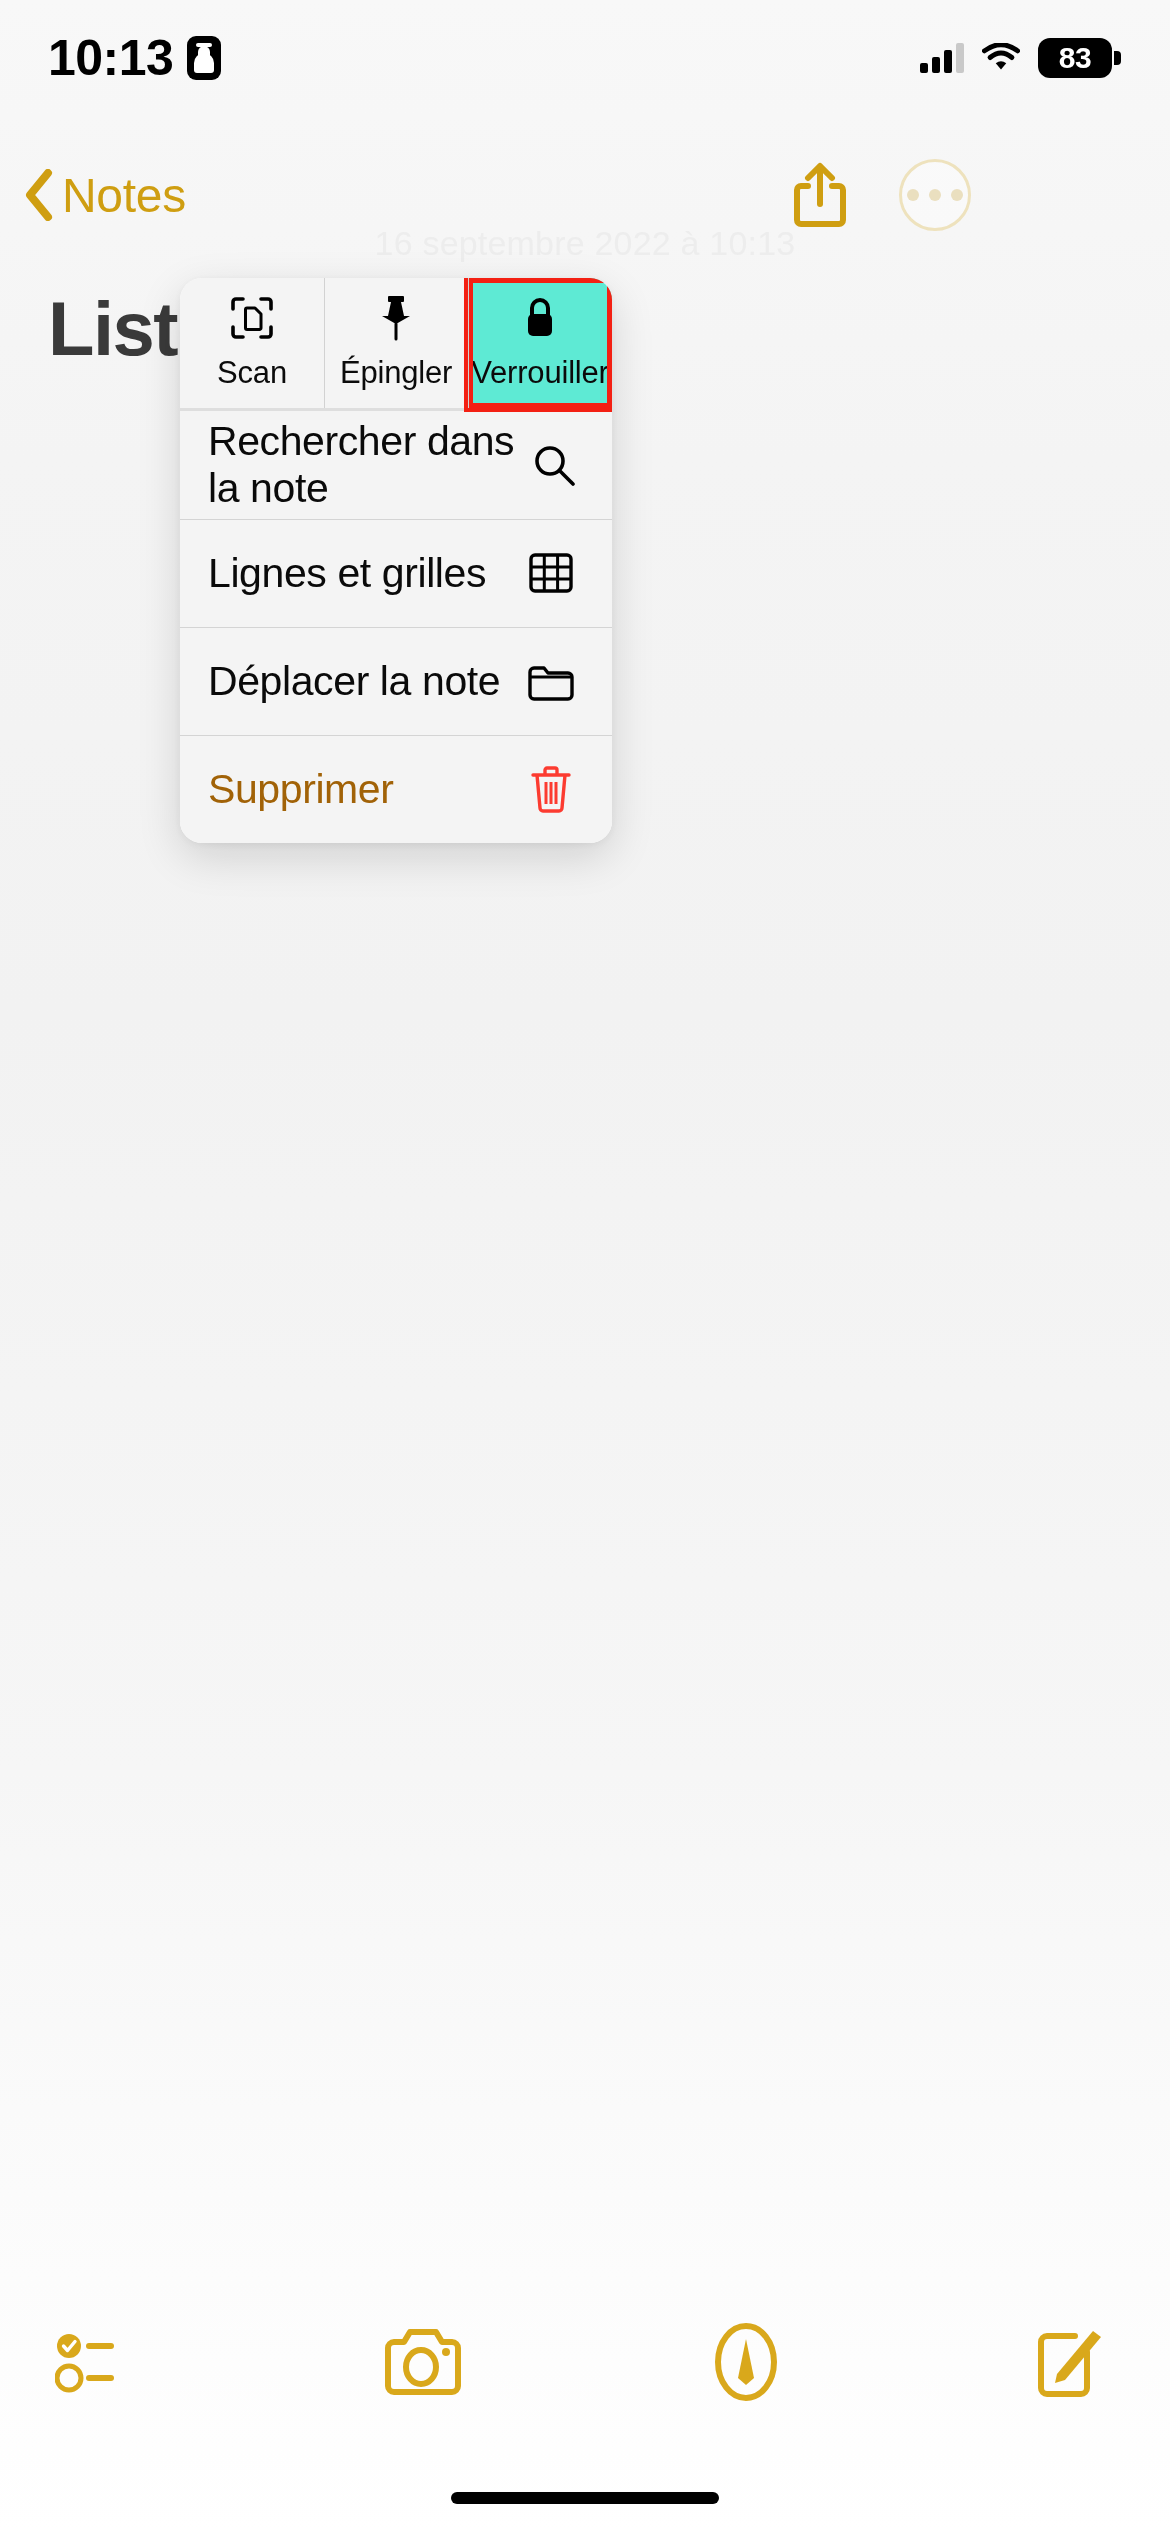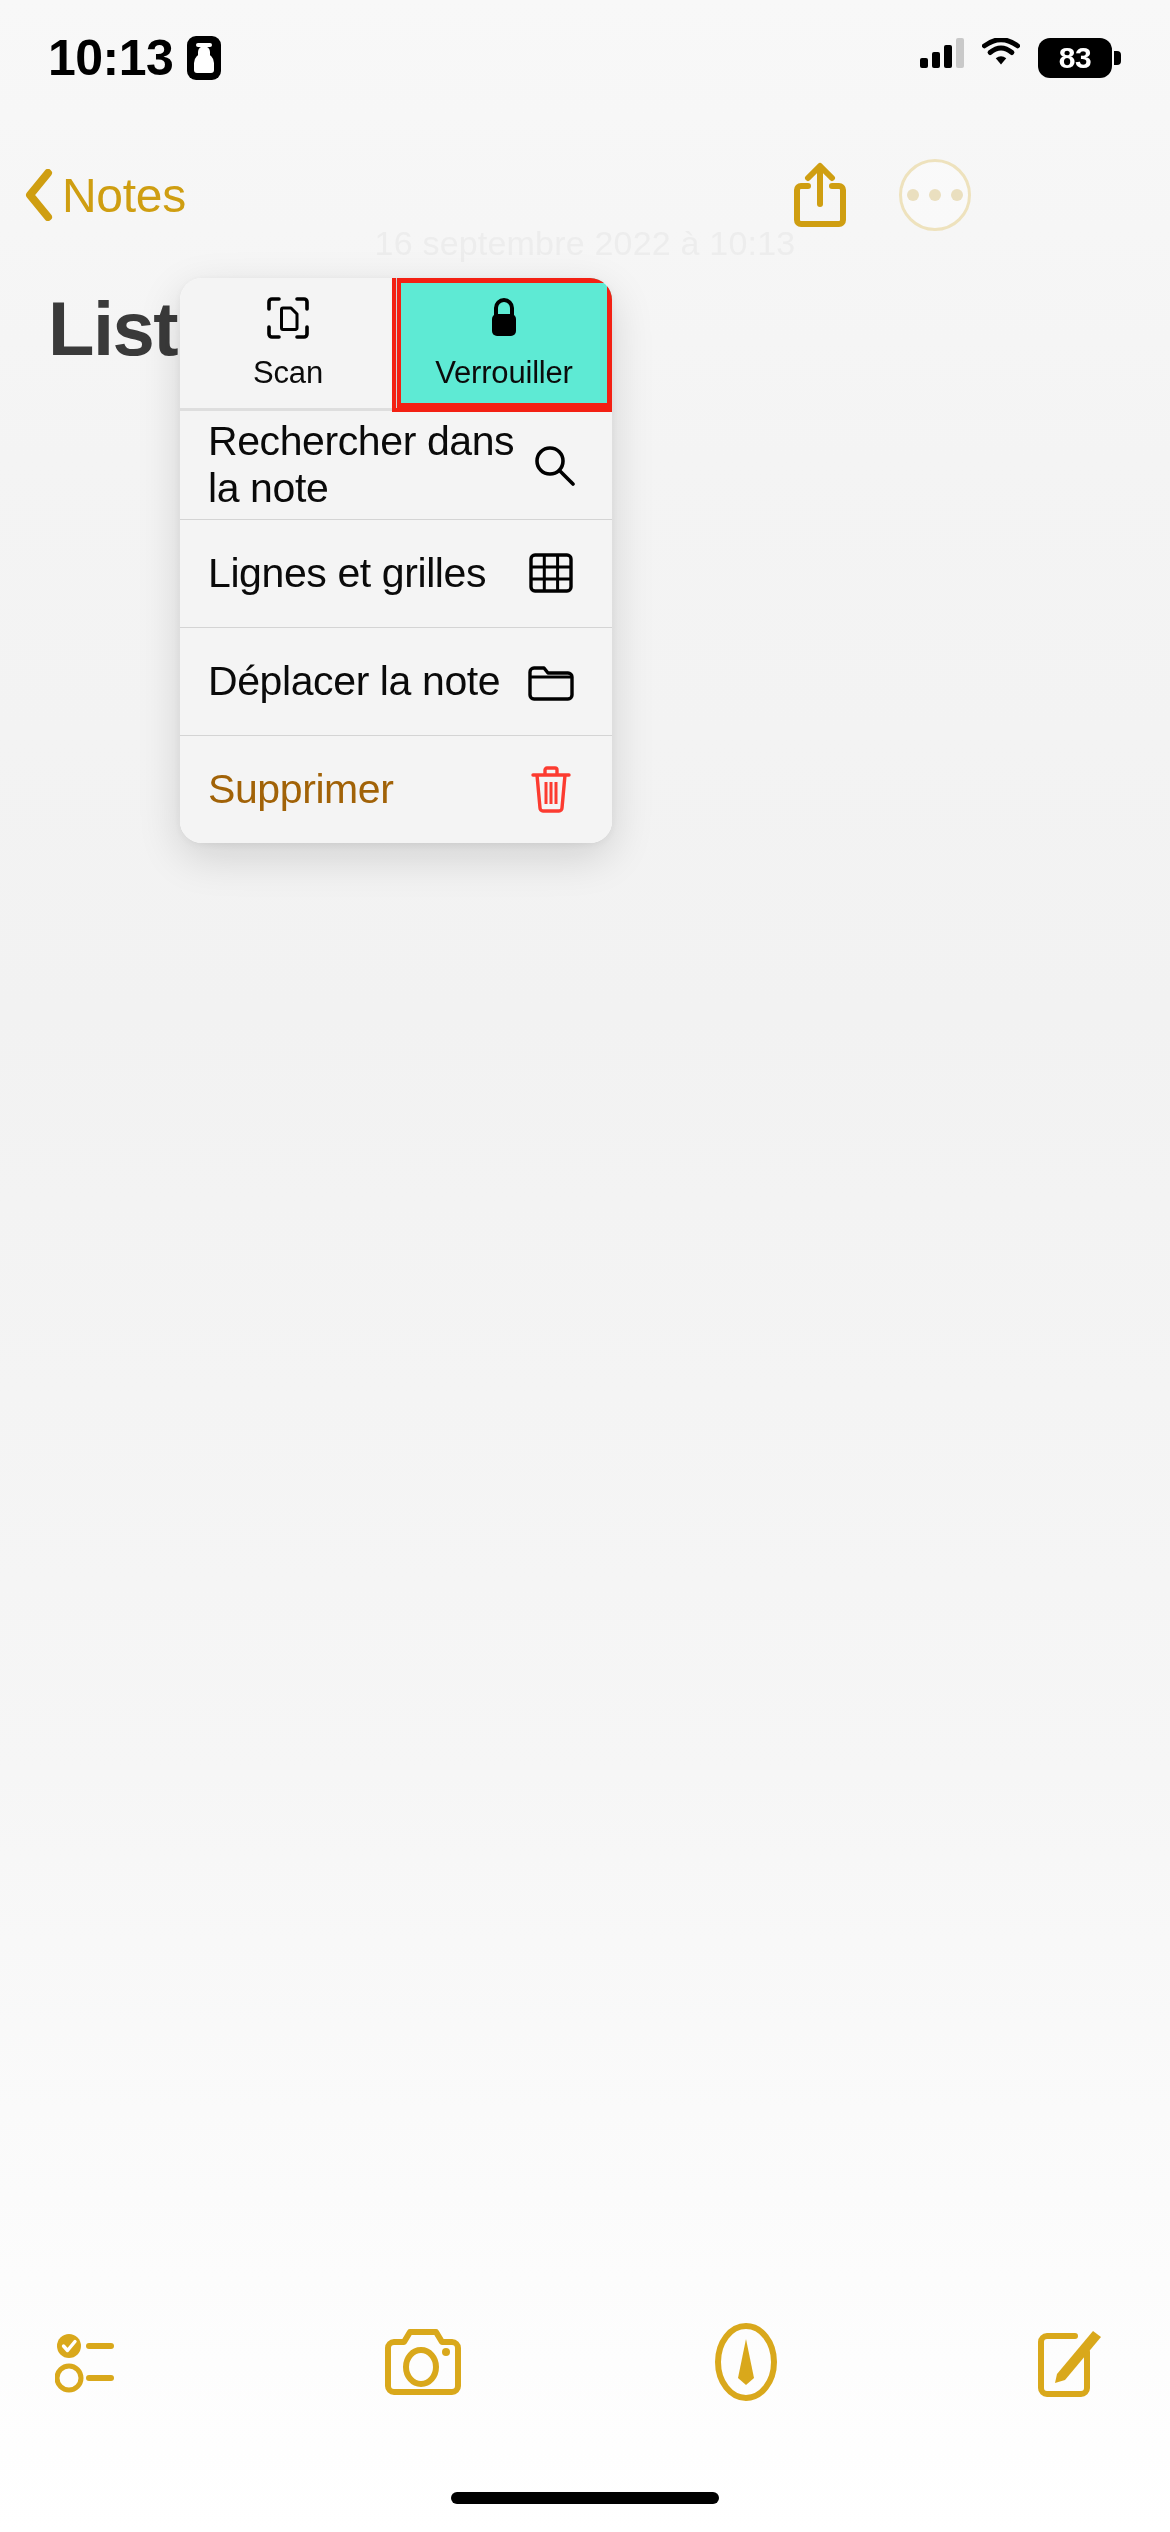--- a/index.html
+++ b/index.html
@@ -35,21 +35,21 @@
   }
   .rec-badge::before{
     content:""; position:absolute; top:7px; left:50%; transform:translateX(-50%);
     width:16px; height:4px; border-radius:2px; background:#fff;
   }
   .rec-badge::after{
     content:""; position:absolute; bottom:7px; left:50%; transform:translateX(-50%);
     width:20px; height:20px; border-radius:10px 10px 3px 3px; background:#fff;
     box-shadow:0 -11px 0 -4px #fff;
   }
-  .status-right { display:flex; align-items:flex-start; gap:18px; }
+  .status-right { display:flex; align-items:center; gap:18px; }
   .signal { display:flex; align-items:flex-end; gap:4px; height:30px; }
   .signal i { width:8px; background:#000; border-radius:2px; display:block; }
   .signal i:nth-child(1){height:10px;}
   .signal i:nth-child(2){height:16px;}
   .signal i:nth-child(3){height:23px;}
   .signal i:nth-child(4){height:30px; background:#c9c9c9;}
   .wifi { width:38px; height:30px; }
   .battery {
     background:#000; color:#fff; border-radius:12px;
     font-size:30px; font-weight:700; width:74px; height:40px;
@@ -205,20 +205,31 @@
             <path d="M3 13 V6 a3 3 0 0 1 3 -3 H13" stroke="#000" stroke-width="3.6" fill="none" stroke-linecap="round"></path>
             <path d="M31 3 H38 a3 3 0 0 1 3 3 V13" stroke="#000" stroke-width="3.6" fill="none" stroke-linecap="round"></path>
             <path d="M41 31 V38 a3 3 0 0 1 -3 3 H31" stroke="#000" stroke-width="3.6" fill="none" stroke-linecap="round"></path>
             <path d="M13 41 H6 a3 3 0 0 1 -3 -3 V31" stroke="#000" stroke-width="3.6" fill="none" stroke-linecap="round"></path>
             <path d="M17 12 H25 L31 18 V32 a1.5 1.5 0 0 1 -1.5 1.5 H17 A1.5 1.5 0 0 1 15.5 32 V13.5 A1.5 1.5 0 0 1 17 12 Z" stroke="#000" stroke-width="3" fill="none" stroke-linejoin="round"></path>
           </svg>
         </span>
         <span class="lbl">Scan</span>
       </div>
 
+      <div class="menu-top-item">
+        <span class="ic">
+          <svg width="36" height="48" viewBox="0 0 36 48">
+            <rect x="10" y="2" width="16" height="6" rx="1" fill="#000"></rect>
+            <path d="M13 8 H23 L26 22 H10 Z" fill="#000"></path>
+            <path d="M4 22 H32 L18 30 Z" fill="#000"></path>
+            <path d="M18 30 V45" stroke="#000" stroke-width="3" stroke-linecap="round"></path>
+          </svg>
+        </span>
+        <span class="lbl">Épingler</span>
+      </div>
 
       <div class="menu-top-item highlighted">
         <span class="ic">
           <svg width="34" height="46" viewBox="0 0 34 46">
             <path d="M9 20 V13 a8 8 0 0 1 16 0 V20" stroke="#000" stroke-width="4" fill="none" stroke-linecap="round"></path>
             <rect x="5" y="19" width="24" height="22" rx="5" fill="#000"></rect>
           </svg>
         </span>
         <span class="lbl">Verrouiller</span>
       </div>

